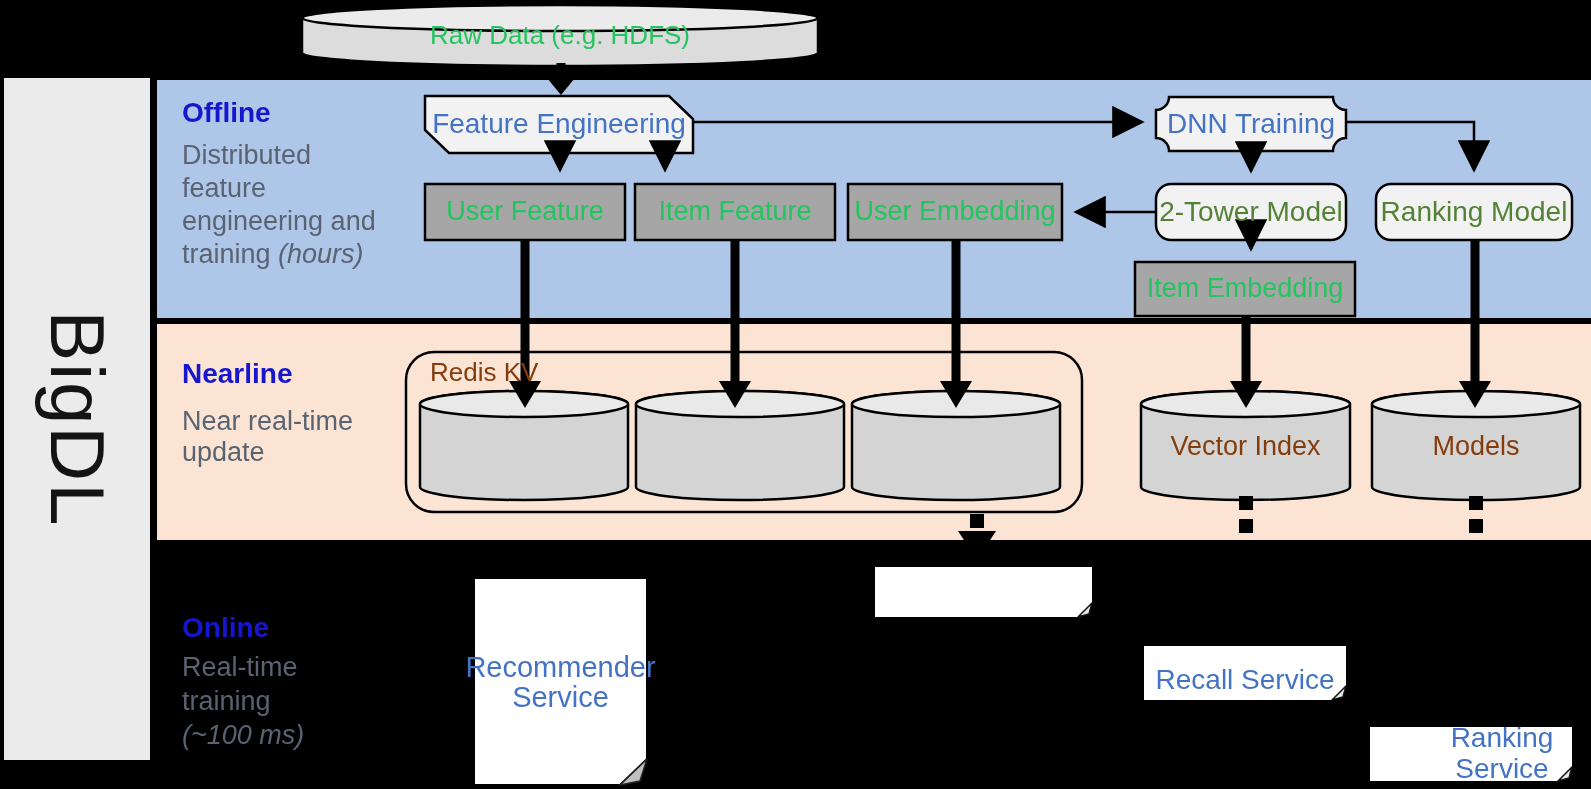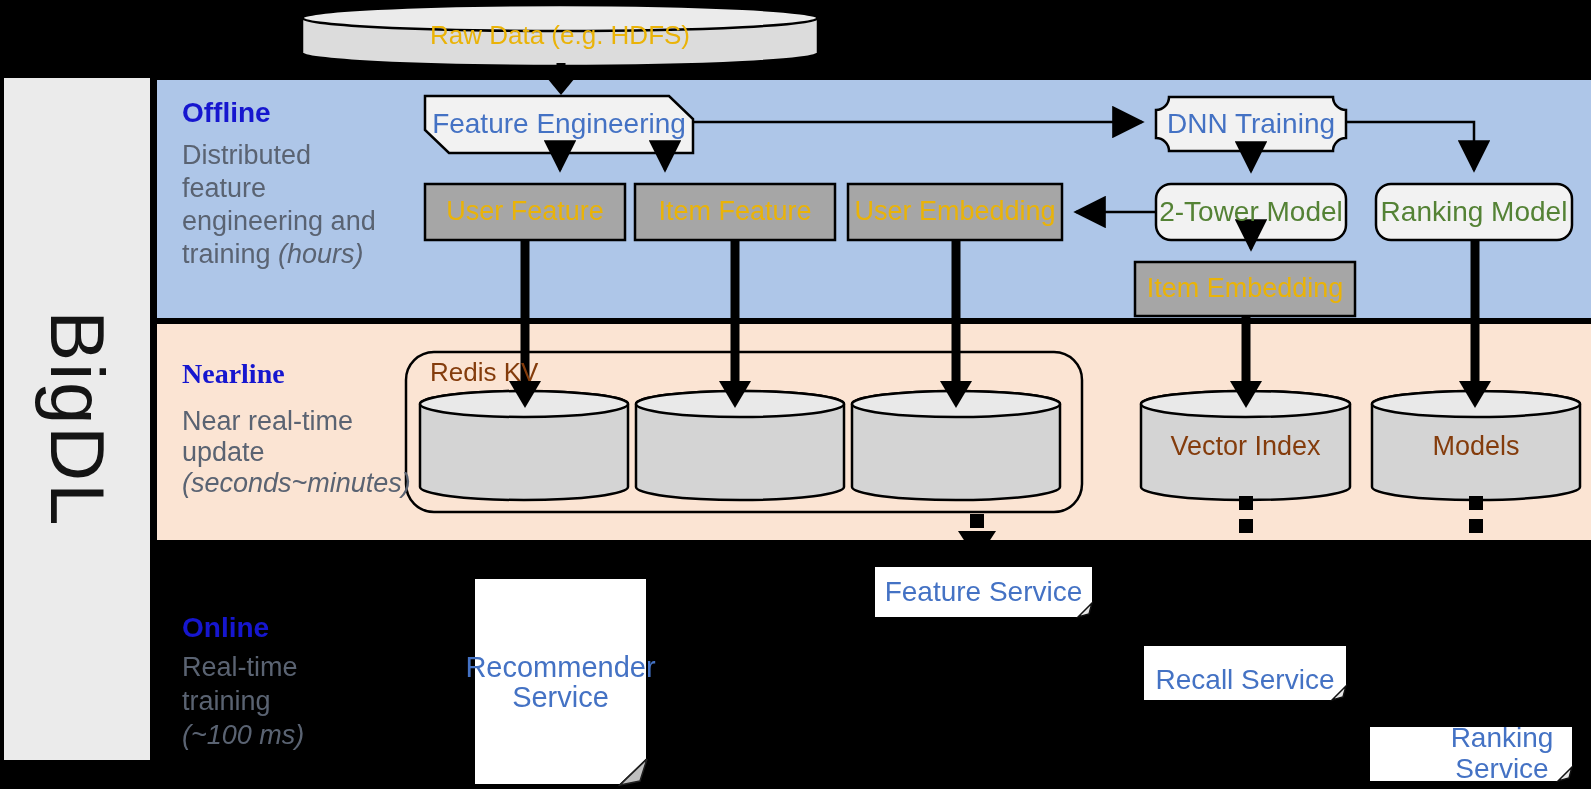--- a/index.html
+++ b/index.html
@@ -11,32 +11,32 @@
   #offline-band{left:157px;top:80px;width:1434px;height:238px;background:var(--offline-bg);}
   #nearline-band{left:157px;top:324px;width:1434px;height:216px;background:var(--nearline-bg);}
   #bigdl-band{left:4px;top:78px;width:146px;height:682px;background:var(--band-gray);}
   #bigdl-label{
     position:absolute;left:50%;top:50%;transform:translate(-50%,-50%) rotate(90deg);
     font-size:76px;letter-spacing:2px;color:#141414;white-space:nowrap;
   }
   svg.layer{position:absolute;left:0;top:0;z-index:3;}
   .lbl{
     position:absolute;z-index:4;display:flex;align-items:center;justify-content:center;
-    text-align:center;font-size:27px;color:#eab308;line-height:1.1;
+    text-align:center;font-size:27px;color:#22c55e;line-height:1.1;
   }
   .ml{white-space:pre-line;}
   .blue-t{color:var(--node-blue);}
   .green-t{color:var(--node-green);}
   .brown-t{color:var(--node-brown);}
   .sec-title{position:absolute;z-index:4;font-size:28px;font-weight:700;color:var(--heading-blue);}
   .sec-desc{position:absolute;z-index:4;font-size:27px;color:var(--desc-gray);line-height:33px;white-space:pre-line;}
   .sec-desc i{font-style:italic;}
   #offline-title{left:182px;top:97px;}
   #offline-desc{left:182px;top:139px;width:240px;}
-  #nearline-title{left:182px;top:358px;font-family:Liberation Serif, serif;}
+  #nearline-title{left:182px;top:358px;}
   #nearline-desc{left:182px;top:406px;width:260px;line-height:31px;}
   #online-title{left:182px;top:612px;}
   #online-desc{left:182px;top:650px;width:240px;line-height:34px;}
   #raw-data-label{left:302px;top:12px;width:516px;height:46px;font-size:26px;}
   #fe-label{left:425px;top:96px;width:268px;height:57px;font-size:28px;}
   #dnn-label{left:1156px;top:97px;width:190px;height:54px;font-size:28px;}
   #uf-label{left:425px;top:184px;width:200px;height:56px;}
   #if-label{left:635px;top:184px;width:200px;height:56px;}
   #ue-label{left:848px;top:184px;width:214px;height:56px;}
   #tt-label{left:1156px;top:184px;width:190px;height:56px;font-size:28px;}
@@ -171,38 +171,37 @@
 
   <div class="sec-title" id="offline-title">Offline</div>
   <div class="sec-desc" id="offline-desc"><span>Distributed
 feature
 engineering and
 training </span><i>(hours)</i></div>
 
   <div class="sec-title" id="nearline-title">Nearline</div>
   <div class="sec-desc" id="nearline-desc"><span>Near real-time
 update
-</span><i>(seconds~minutes)</i></div>
+</span></div>
 
   <div class="sec-title" id="online-title">Online</div>
   <div class="sec-desc" id="online-desc"><span>Real-time
 training
 </span><i>(~100 ms)</i></div>
 
   <div class="lbl" id="raw-data-label">Raw Data (e.g. HDFS)</div>
   <div class="lbl blue-t" id="fe-label">Feature Engineering</div>
   <div class="lbl blue-t" id="dnn-label">DNN Training</div>
   <div class="lbl" id="if-label">Item Feature</div>
   <div class="lbl" id="uf-label">User Feature</div>
   <div class="lbl" id="ue-label">User Embedding</div>
   <div class="lbl green-t" id="tt-label">2-Tower Model</div>
   <div class="lbl green-t" id="rm-label">Ranking Model</div>
   <div class="lbl" id="ie-label">Item Embedding</div>
   <div class="brown-t" id="redis-label">Redis KV</div>
   <div class="lbl brown-t" id="vi-label">Vector Index</div>
   <div class="lbl brown-t" id="mo-label">Models</div>
   <div class="lbl blue-t ml" id="rec-label">Recommender
 Service</div>
-  <div class="lbl blue-t" id="fs-label">Feature Service</div>
   <div class="lbl blue-t" id="rc-label">Recall Service</div>
   <div class="lbl blue-t" id="rs-label">Ranking Service</div>
 
 </div>
 
 </body></html>

